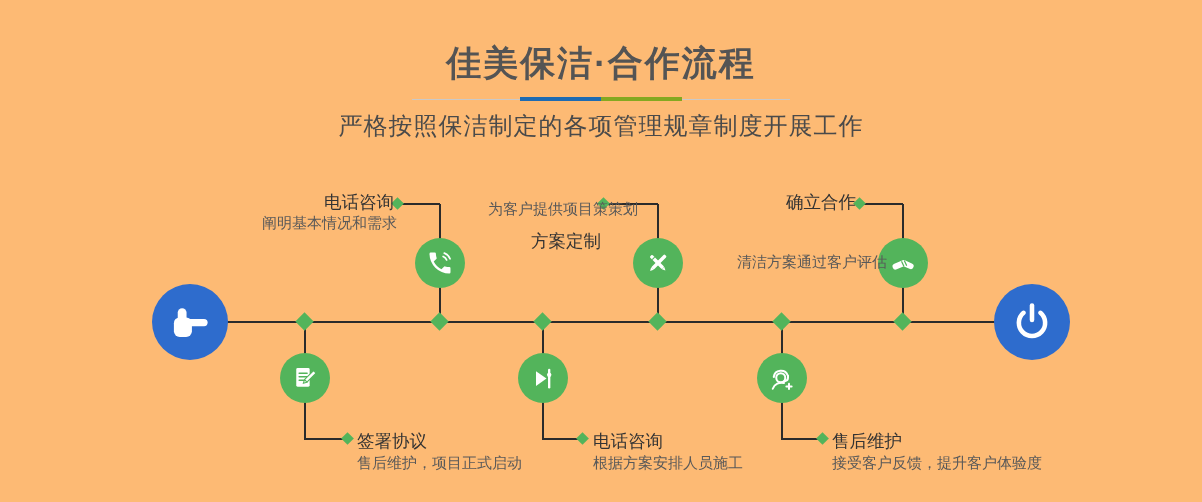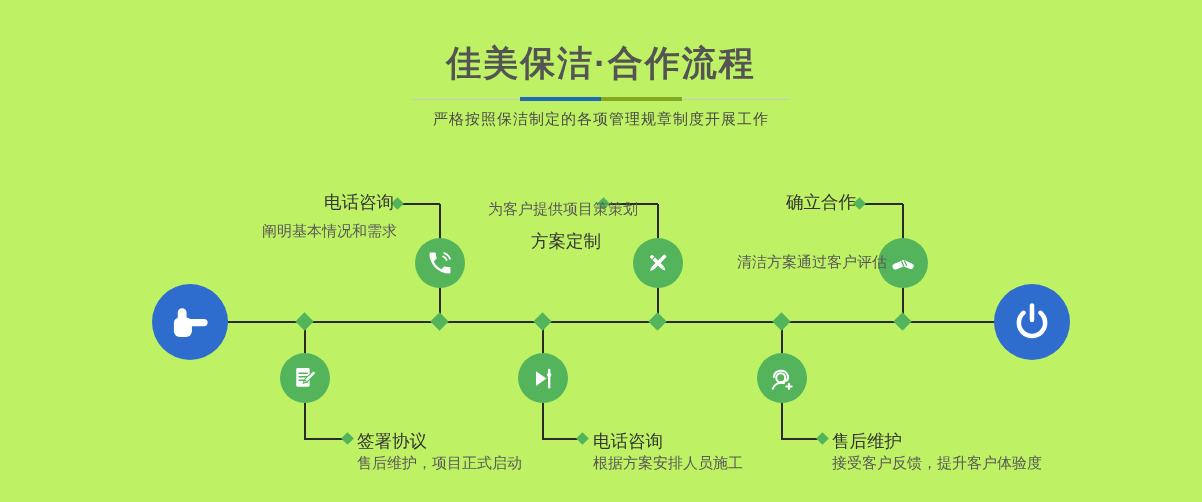--- a/index.html
+++ b/index.html
@@ -1,28 +1,28 @@
 <!DOCTYPE html>
 <html><head>
 <meta charset="utf-8">
 <style>
   html,body{margin:0;padding:0;background:#fff;}
-  .page{position:relative;width:1202px;height:502px;background:#bef264;overflow:hidden;
+  .page{position:relative;width:1202px;height:502px;background:#fdba74;overflow:hidden;
         font-family:"Liberation Sans","DejaVu Sans",sans-serif;}
   
   .title{position:absolute;top:40px;left:0;width:100%;margin:0;text-align:center;
          font-size:35px;font-weight:700;color:#545454;letter-spacing:2px;}
   .divider{position:absolute;top:97px;left:50%;transform:translateX(-50%);
            width:378px;height:5px;}
   .divider .base{position:absolute;top:2px;left:0;width:100%;height:1px;background:#c9c9c9;}
   .divider .seg{position:absolute;top:0;height:4px;}
   .divider .seg.blue{left:108px;width:81px;background:#1e6bb2;}
   .divider .seg.green{left:189px;width:81px;background:#84a821;}
   .subtitle{position:absolute;top:110px;left:0;width:100%;text-align:center;
-            font-size:15px;color:#4a4a4a;letter-spacing:1px;}
+            font-size:24px;color:#4a4a4a;letter-spacing:1px;}
   
   .diagram{position:absolute;inset:0;}
   .main-line{position:absolute;left:214px;top:321px;width:782px;height:2px;background:#2b2b2b;z-index:1;}
   .vline{position:absolute;width:2px;background:#2b2b2b;z-index:1;}
   .hline{position:absolute;height:2px;background:#2b2b2b;z-index:1;}
   .node{position:absolute;width:13px;height:13px;background:#53b45b;transform:rotate(45deg);z-index:3;}
   .ldia{position:absolute;width:9px;height:9px;background:#53b45b;transform:rotate(45deg);z-index:3;}
   .circle{position:absolute;width:50px;height:50px;border-radius:50%;background:#53b45b;
           display:flex;align-items:center;justify-content:center;z-index:2;}
   .big-circle{position:absolute;width:76px;height:76px;border-radius:50%;background:#2e6ccd;
@@ -38,21 +38,21 @@
   
   .n1{left:298px;top:315px;} .n2{left:433px;top:315px;} .n3{left:536px;top:315px;}
   .n4{left:651px;top:315px;} .n5{left:775px;top:315px;} .n6{left:896px;top:315px;}
   
   .ct1{left:415px;top:238px;} .ct2{left:633px;top:238px;} .ct3{left:878px;top:238px;}
   .cb1{left:280px;top:353px;} .cb2{left:518px;top:353px;} .cb3{left:757px;top:353px;}
   .start{left:152px;top:284px;} .end{left:994px;top:284px;}
   
   .lbl{position:absolute;font-size:17.5px;color:#333;white-space:nowrap;z-index:4;}
   .desc{position:absolute;font-size:15px;color:#595959;white-space:nowrap;z-index:4;}
-  .lt1{right:808px;top:190px;} .dt1{right:805px;top:222px;}
+  .lt1{right:808px;top:190px;} .dt1{right:805px;top:214px;}
   .lt2{right:601px;top:190px;margin-top:39px;} .dt2{right:564px;top:200px;}
   .lt3{right:346px;top:190px;} .dt3{right:315px;top:214px;margin-top:39px;}
   .lb1{left:357px;top:429px;text-align:right;}  .db1{left:357px;top:454px;}
   .lb2{left:593px;top:429px;}  .db2{left:593px;top:454px;}
   .lb3{left:832px;top:429px;}  .db3{left:832px;top:454px;}
   svg{display:block;}
 </style>
 </head>
 <body>
 

